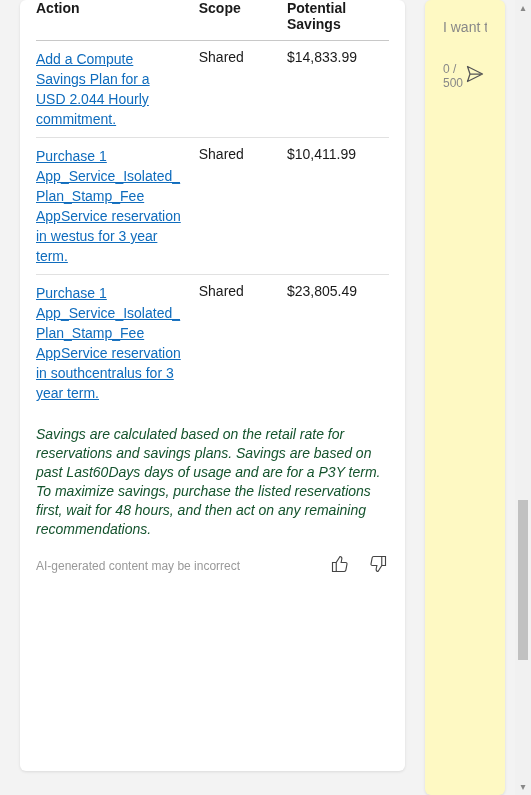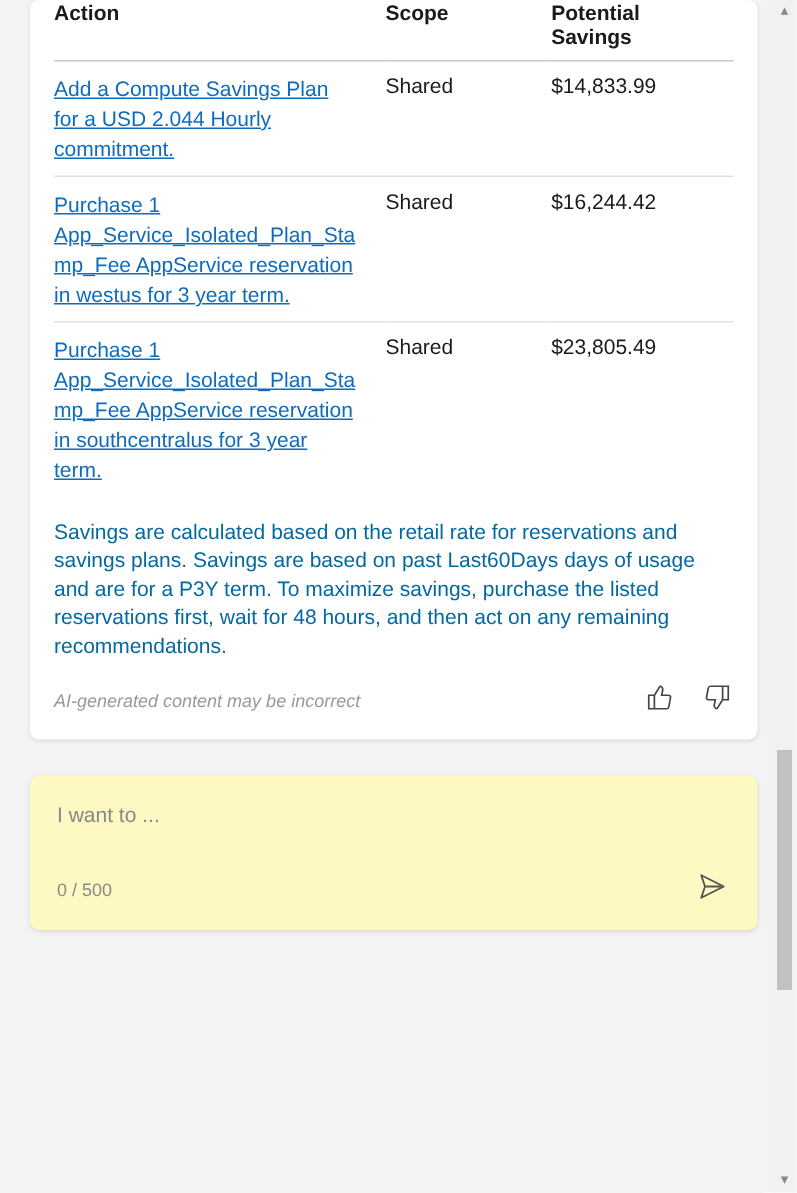--- a/index.html
+++ b/index.html
@@ -16,21 +16,21 @@
       position: relative;
     }
     .outer {
       display: flex;
       height: 100%;
     }
     .main-col {
       width: 515px;
       padding: 0 10px 0 0;
       display: flex;
-      flex-direction: column;
+      flex-direction: row;
     }
     .scrollbar-col {
       width: 16px;
       background: #f1f1f1;
       position: relative;
     }
     .scroll-arrow {
       position: absolute;
       left: 0;
       right: 0;
@@ -95,34 +95,34 @@
     }
     td.col-scope {
       width: 100px;
       white-space: nowrap;
     }
     td.col-savings {
       white-space: nowrap;
     }
     .footnote {
       font-size: 14px;
-      color: #0369a1;
+      color: #14532d;
       line-height: 19px;
       margin-top: 14px;
+      font-style: italic;
     }
     .ai-row {
       display: flex;
       align-items: center;
       justify-content: space-between;
       margin-top: 14px;
     }
     .ai-text {
       font-size: 12px;
       color: #999;
-      font-style: italic;
     }
     .feedback {
       display: flex;
       gap: 16px;
     }
     .thumb-btn svg {
       width: 18px;
       height: 18px;
       stroke: #444;
       fill: none;
@@ -144,21 +144,21 @@
       outline: none;
       font-family: inherit;
       background: transparent;
     }
     .chat-input::placeholder {
       color: #888;
     }
     .input-meta {
       display: flex;
       justify-content: space-between;
-      align-items: center;
+      align-items: flex-start;
       margin-top: 26px;
     }
     .char-count {
       font-size: 12px;
       color: #888;
     }
     .send-btn svg {
       width: 20px;
       height: 20px;
       stroke: #555;
@@ -190,21 +190,21 @@
         </thead>
         <tbody id="table-body">
             <tr>
               <td class="col-action"><a href="#">Add a Compute Savings Plan for a USD 2.044 Hourly commitment.</a></td>
               <td class="col-scope">Shared</td>
               <td class="col-savings">$14,833.99</td>
             </tr>
             <tr>
               <td class="col-action"><a href="#">Purchase 1 App_Service_Isolated_Plan_Stamp_Fee AppService reservation in westus for 3 year term.</a></td>
               <td class="col-scope">Shared</td>
-              <td class="col-savings">$16,244.42</td>
+              <td class="col-savings">$10,411.99</td>
             </tr>
             <tr>
               <td class="col-action"><a href="#">Purchase 1 App_Service_Isolated_Plan_Stamp_Fee AppService reservation in southcentralus for 3 year term.</a></td>
               <td class="col-scope">Shared</td>
               <td class="col-savings">$23,805.49</td>
             </tr>
           </tbody>
       </table>
       <p class="footnote">Savings are calculated based on the retail rate for reservations and savings plans. Savings are based on past Last60Days days of usage and are for a P3Y term. To maximize savings, purchase the listed reservations first, wait for 48 hours, and then act on any remaining recommendations.</p>
       <div class="ai-row">

